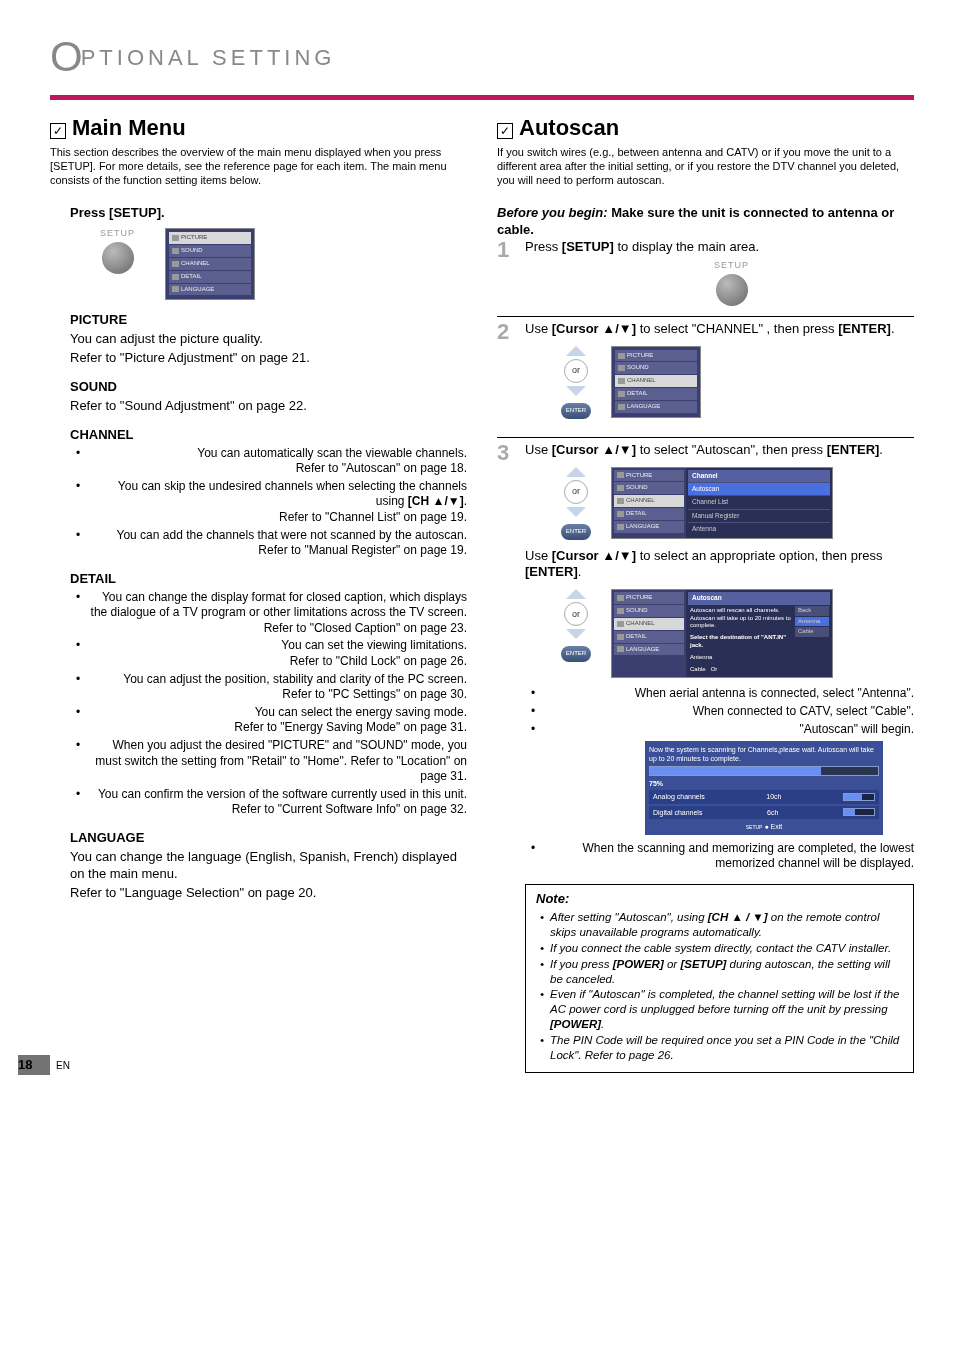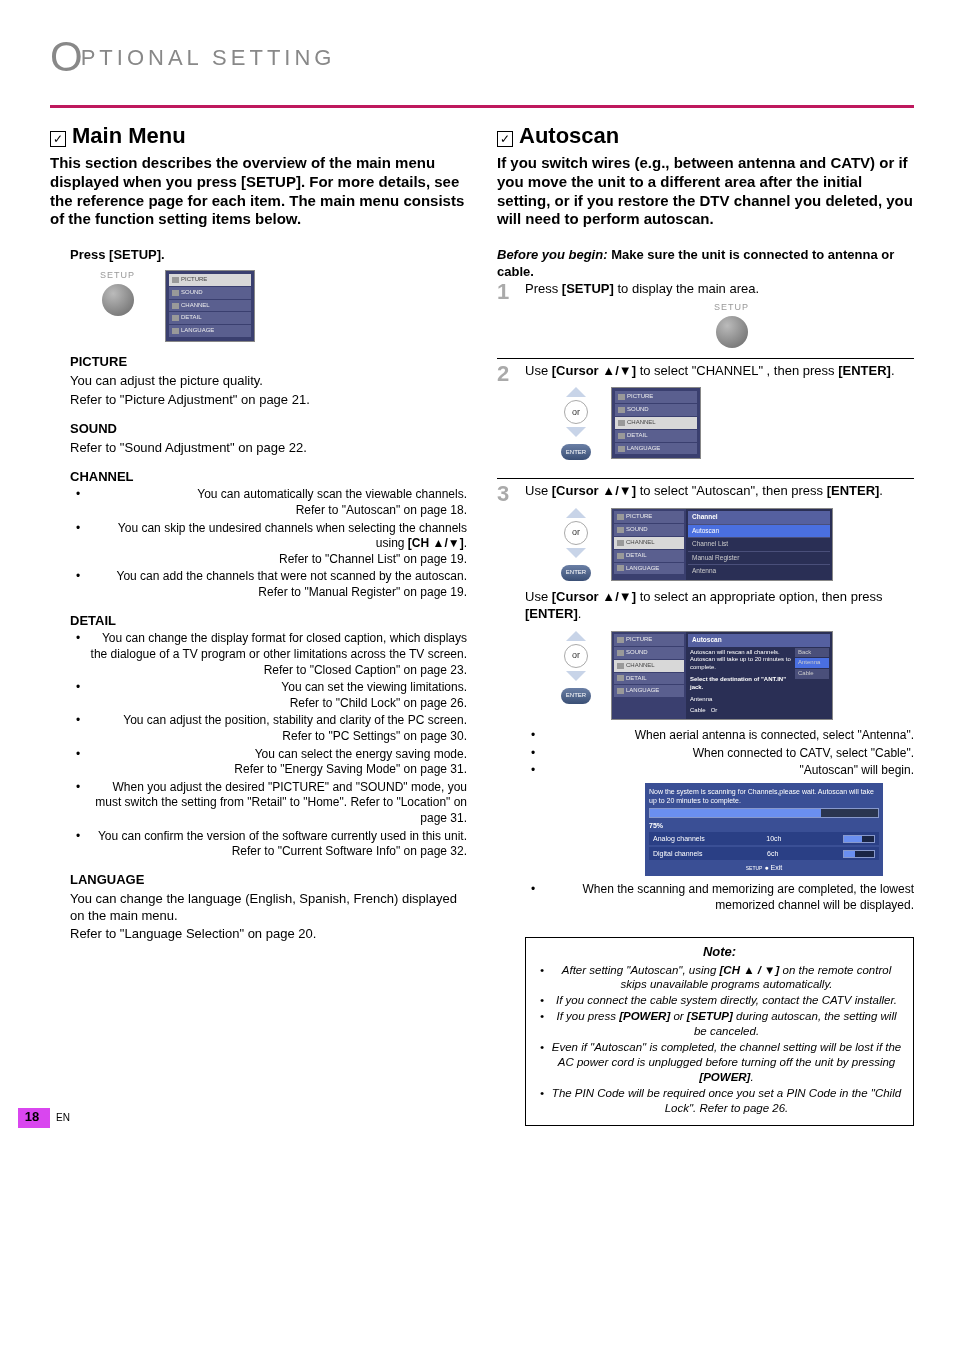--- a/index.html
+++ b/index.html
@@ -11,22 +11,22 @@
     box-sizing: border-box;
     color: #000;
     font-size: 13px;
     line-height: 1.3;
     position: relative;
   }
   .page-header {
     font-size: 22px;
     letter-spacing: 4px;
     color: #888;
-    border-bottom: 3px solid #be185d;
-    padding-bottom: 20px;
+    border-bottom: 5px solid #be185d;
+    padding-bottom: 10px;
     margin-bottom: 14px;
     font-weight: 300;
   }
   .page-header .big-o {
     font-size: 42px;
     font-weight: 400;
     color: #888;
     letter-spacing: 0;
     vertical-align: -6px;
     margin-right: -2px;
@@ -48,22 +48,22 @@
     display: inline-flex;
     align-items: center; justify-content: center;
     font-size: 12px;
     line-height: 1;
   }
   .section-title {
     font-size: 22px;
     font-weight: 700;
   }
   .intro {
-    font-size: 15px;
-    font-weight: 700;
+    font-size: 11px;
+    font-weight: 400;
     line-height: 1.25;
     margin-bottom: 18px;
     font-stretch: condensed;
   }
   .before-begin { font-style: normal; font-weight:700; font-stretch: condensed;}
   .before-begin em {font-style: italic;}
   .step-label { font-weight: 600; margin: 8px 0 6px 0; font-size: 13px;}
   .setup-block {
     display: flex;
     align-items: flex-start;
@@ -201,39 +201,38 @@
   .autoscan-progress .row {
     display:flex; justify-content:space-between;
     background:#2a3f85; padding:2px 4px; margin-top:2px;
     align-items:center;
   }
   .mini-bar { width:30px; height:6px; background:#1a2545; border:1px solid #8899cc;}
   .mini-bar .mf { height:100%; background:#6a8ff0;}
   .note-box {
     border:1px solid #000;
     padding:6px 10px 8px 10px;
-    margin-top:23px;
+    margin-top:12px;
     font-size:11.5px;
-    text-align:center;
   }
   .note-box .note-hdr { font-style:italic; font-weight:700; font-size:13px; margin-bottom:2px;}
   .note-box ul { margin:0; padding-left:14px; list-style:none;}
   .note-box li { position:relative; font-style:italic; margin-bottom:1px; padding-left:0;}
   .note-box li::before { content:"•"; position:absolute; left:-10px;}
   .page-num-box {
     position:absolute;
     bottom:18px;
     left:18px;
     display:flex;
     align-items:center;
     gap:6px;
   }
   .page-num-box .grey-sq {
-    width:28px;height:20px;background:#d946ef;
-    display:flex;align-items:center;justify-content:center;
+    width:28px;height:20px;background:#737373;
+    display:flex;align-items:center;justify-content:flex-start;
     padding-right:4px;
     font-weight:700; font-size:13px;
   }
   .page-num-box .en { font-size:10px;}
   .arrow-glyph { font-family: Arial; }
   .autoscan-detail-text { font-size:6px; color:#fff; padding:2px;}
 </style>
 </head>
 <body>
 

